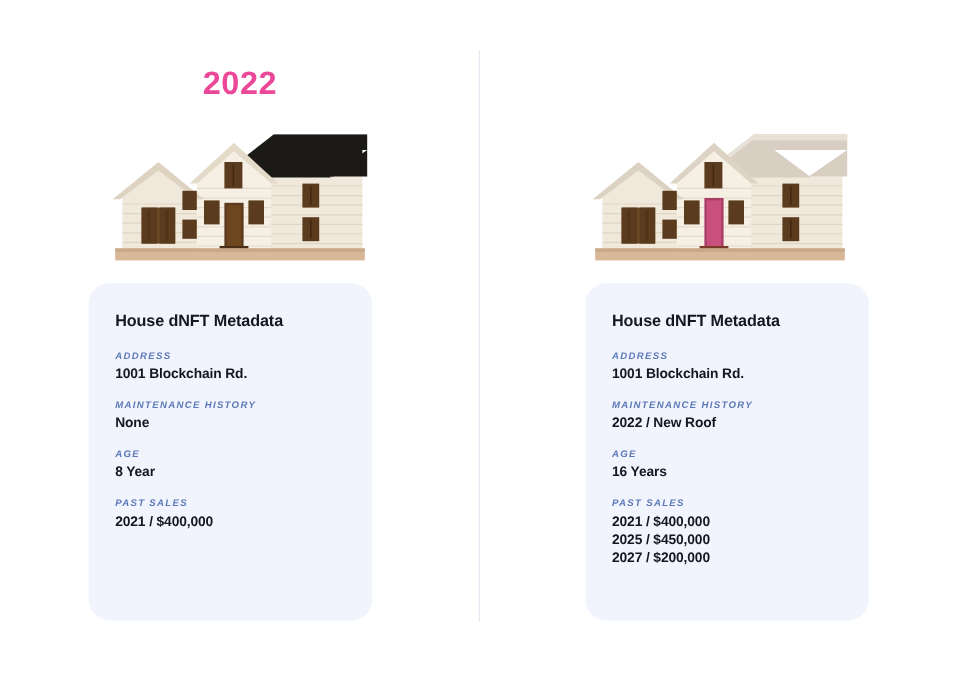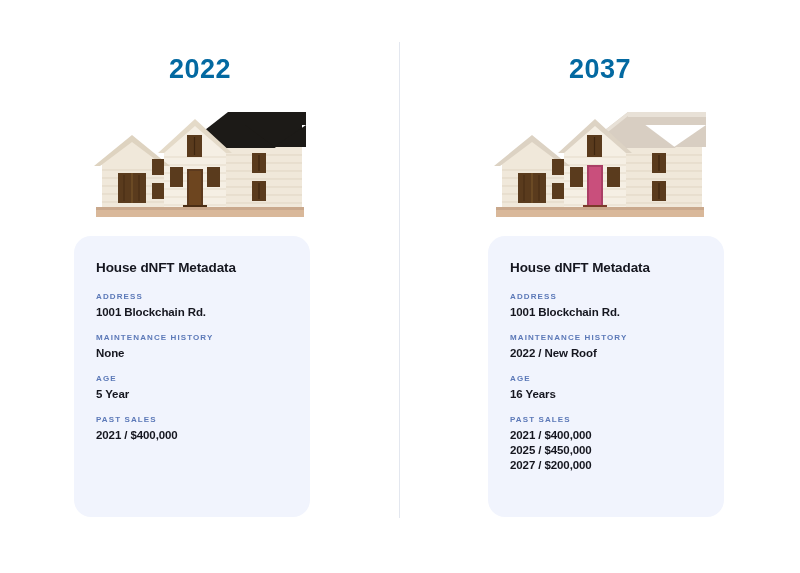--- a/index.html
+++ b/index.html
@@ -41,21 +41,21 @@
 
   
   .year {
     position: absolute;
     top: 54px;
     width: 100%;
     text-align: center;
     font-size: 27px;
     font-weight: bold;
     letter-spacing: 0.5px;
-    color: #0369a1;
+    color: #ec4899;
   }
 
   
   .house-wrap {
     position: absolute;
     top: 100px;
     left: 0;
     width: 100%;
     height: 125px;
     display: flex;
@@ -87,20 +87,21 @@
 
   .field { margin-bottom: 13px; }
 
   .field-label {
     font-size: 8px;
     font-weight: bold;
     letter-spacing: 1.1px;
     color: #5c79b8;
     text-transform: uppercase;
     margin-bottom: 4px;
+    font-style: italic;
   }
 
   .field-value {
     font-size: 11.5px;
     font-weight: bold;
     color: #15161f;
     line-height: 15px;
     letter-spacing: -0.1px;
   }
   .field-value div { white-space: nowrap; }
@@ -207,36 +208,35 @@
       <div class="field">
         <div class="field-label">MAINTENANCE HISTORY</div>
         <div class="field-value">
           <div>None</div>
         </div>
       </div>
 
       <div class="field">
         <div class="field-label">AGE</div>
         <div class="field-value">
-          <div>5 Year</div>
+          <div>8 Year</div>
         </div>
       </div>
 
       <div class="field">
         <div class="field-label">PAST SALES</div>
         <div class="field-value">
           <div>2021 / $400,000</div>
         </div>
       </div>
     </div>
   </div>
 
   <div class="panel right">
 
-    <div class="year">2037</div>
 
     <div class="house-wrap">
       <svg class="house-svg" width="224" height="118" viewBox="0 0 224 118">
 
         <rect x="112" y="40" width="102" height="62" fill="#f0e8da"></rect>
         <g stroke="#e0d5c3" stroke-width="1">
           <line x1="112" y1="48" x2="214" y2="48"></line>
           <line x1="112" y1="56" x2="214" y2="56"></line>
           <line x1="112" y1="64" x2="214" y2="64"></line>
           <line x1="112" y1="72" x2="214" y2="72"></line>

